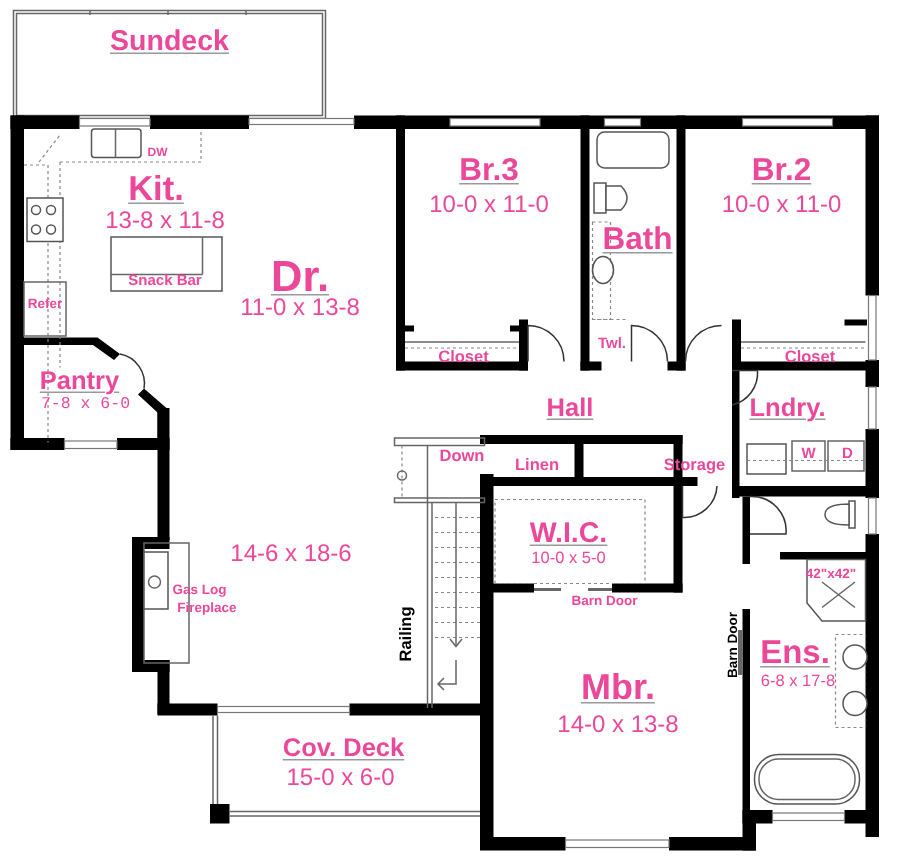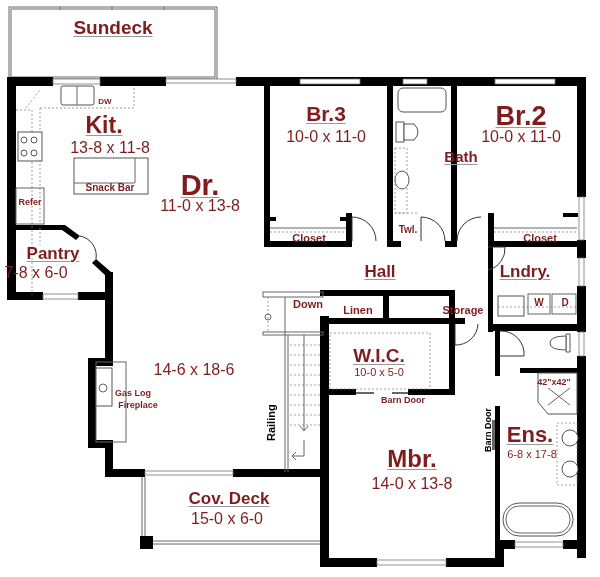--- a/index.html
+++ b/index.html
@@ -4,21 +4,21 @@
 <style>
   html, body { margin: 0; padding: 0; background: #ffffff; }
   #plan-wrap { position: relative; width: 600px; height: 577px; overflow: hidden; background: #fff; }
   svg { position: absolute; left: 0; top: 0; }
   .wall { fill: #000; }
   .thin { fill: none; stroke: #666; stroke-width: 1; }
   .thin-dark { fill: none; stroke: #333; stroke-width: 1; }
   .dash { fill: none; stroke: #888; stroke-width: 0.8; stroke-dasharray: 2 2; }
   .fix { fill: #fff; stroke: #555; stroke-width: 1; }
   .win { fill: #fff; stroke: #777; stroke-width: 0.8; }
-  .lbl { position: absolute; font-family: "Liberation Sans", sans-serif; color: #7f1d1d; white-space: nowrap; text-align: center; transform: translateX(-50%); line-height: 1; }
+  .lbl { position: absolute; font-family: "Liberation Sans", sans-serif; color: #ec4899; white-space: nowrap; text-align: center; transform: translateX(-50%); line-height: 1; }
   .room-name { font-weight: bold; text-decoration: underline; text-decoration-color: #999; text-decoration-thickness: 1px; text-underline-offset: 2px; }
   .room-dim { font-weight: normal; }
   .small { font-size: 11px; font-weight: bold; }
   .vert { position: absolute; font-family: "Liberation Sans", sans-serif; font-weight: bold; white-space: nowrap; transform-origin: left top; transform: rotate(-90deg); line-height: 1; }
 </style>
 </head>
 <body>
 
 <div id="plan-wrap">
 <svg width="600" height="577" viewBox="0 0 600 577">
@@ -225,29 +225,29 @@
 <div class="lbl small" style="left:110px;top:183px;font-size:10px;">Snack Bar</div>
 <div class="lbl small" style="left:30px;top:198px;font-size:9px;">Refer</div>
 
 <div class="lbl room-name" style="left:200px;top:171px;font-size:29px;">Dr.</div>
 <div class="lbl room-dim" style="left:200px;top:198px;font-size:16px;">11-0 x 13-8</div>
 
 <div class="lbl room-name" style="left:326px;top:103px;font-size:21px;">Br.3</div>
 <div class="lbl room-dim" style="left:326px;top:129px;font-size:16px;">10-0 x 11-0</div>
 <div class="lbl small" style="left:309px;top:233px;">Closet</div>
 
-<div class="lbl room-name" style="left:425px;top:149px;font-size:15px;margin-left:36px;">Bath</div>
+<div class="lbl room-name" style="left:425px;top:149px;font-size:21px;">Bath</div>
 <div class="lbl small" style="left:408px;top:225px;font-size:10px;">Twl.</div>
 
-<div class="lbl room-name" style="left:521px;top:103px;font-size:27px;">Br.2</div>
+<div class="lbl room-name" style="left:521px;top:103px;font-size:21px;">Br.2</div>
 <div class="lbl room-dim" style="left:521px;top:129px;font-size:16px;">10-0 x 11-0</div>
 <div class="lbl small" style="left:540px;top:233px;">Closet</div>
 
 <div class="lbl room-name" style="left:53px;top:245px;font-size:17px;">Pantry</div>
-<div class="lbl room-dim" style="left:36px;top:265px;font-size:16px;">7-8 x 6-0</div>
+<div class="lbl room-dim" style="left:57px;top:265px;font-size:11px;font-family:Liberation Mono, monospace;">7-8 x 6-0</div>
 
 <div class="lbl room-name" style="left:380px;top:263px;font-size:17px;">Hall</div>
 <div class="lbl room-name" style="left:525px;top:263px;font-size:17px;">Lndry.</div>
 <div class="lbl small" style="left:539px;top:298px;font-size:10px;">W</div>
 <div class="lbl small" style="left:565px;top:298px;font-size:10px;">D</div>
 
 <div class="lbl small" style="left:268px;top:299px;margin-left:40px;">Down</div>
 <div class="lbl small" style="left:358px;top:305px;">Linen</div>
 <div class="lbl small" style="left:421px;top:305px;margin-left:42px;">Storage</div>
 

